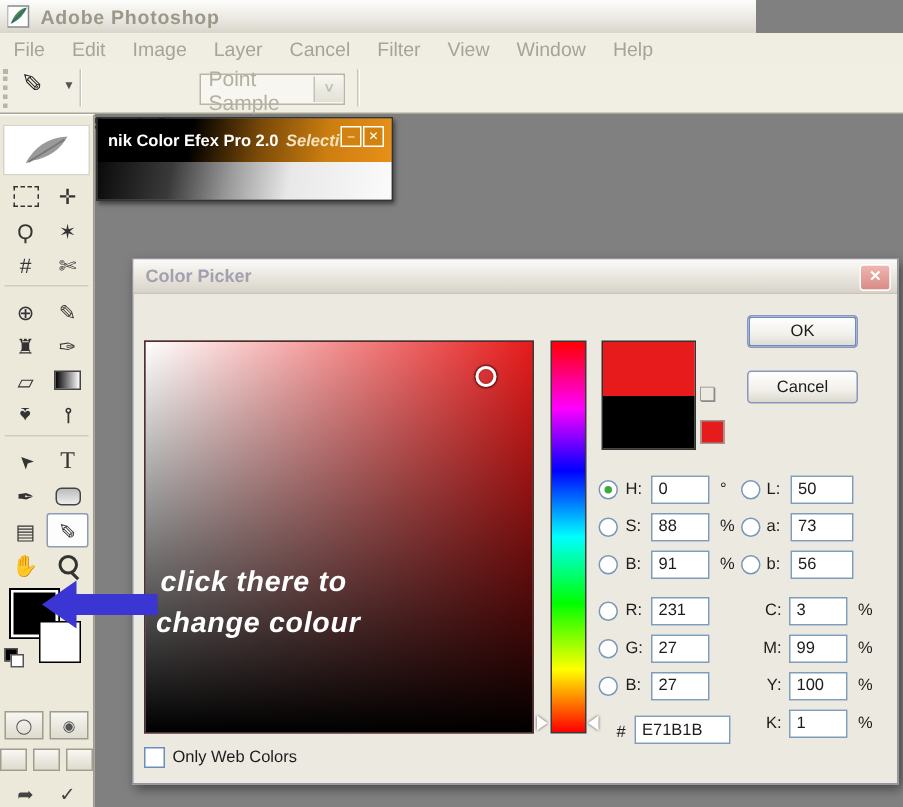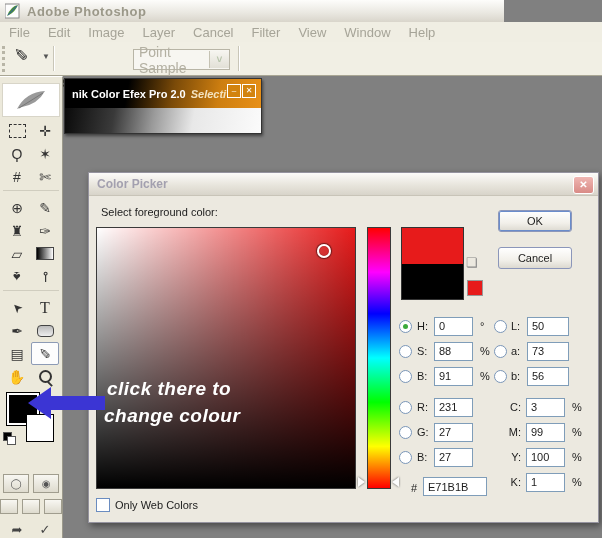--- a/index.html
+++ b/index.html
@@ -265,21 +265,20 @@
     <span class="nik-btn cls">✕</span>
   </div>
   <div class="nik-body"></div>
 </div>
 
 <div class="dialog">
   <div class="cp-titlebar">
     <span class="cp-title">Color Picker</span>
     <span class="cp-close">✕</span>
   </div>
-  <div class="cp-prompt">Select foreground color:</div>
 
   <div class="sv-field">
     <div class="sv-marker"></div>
   </div>
   <div class="hue-slider"></div>
   <div class="hue-mark l"></div>
   <div class="hue-mark r"></div>
 
   <div class="swatch-pair">
     <div class="swatch-new"></div>

